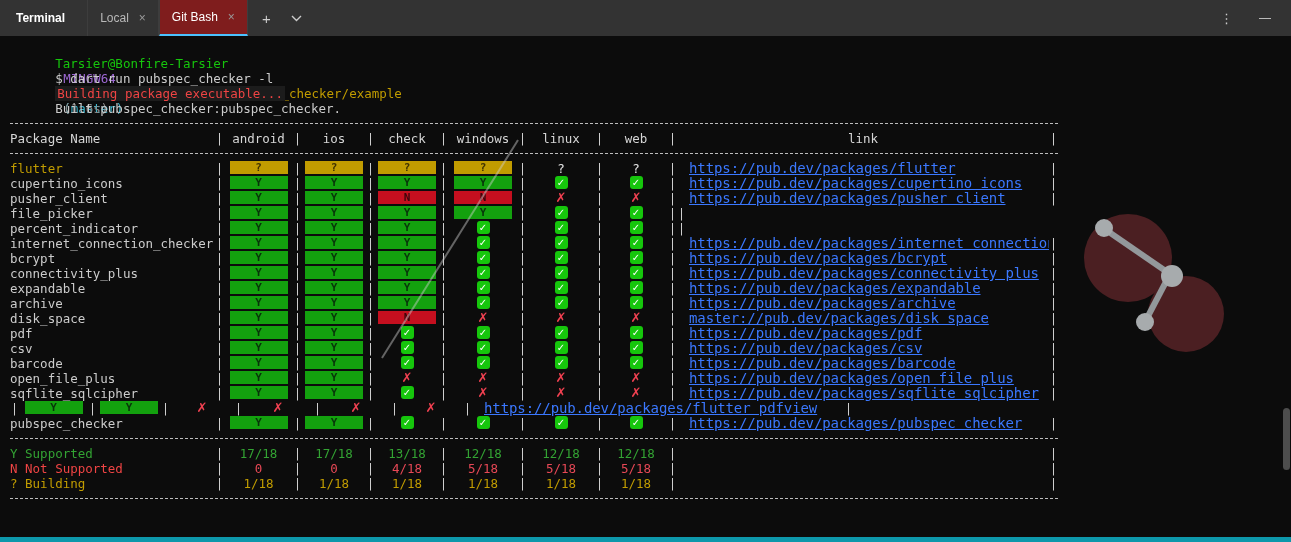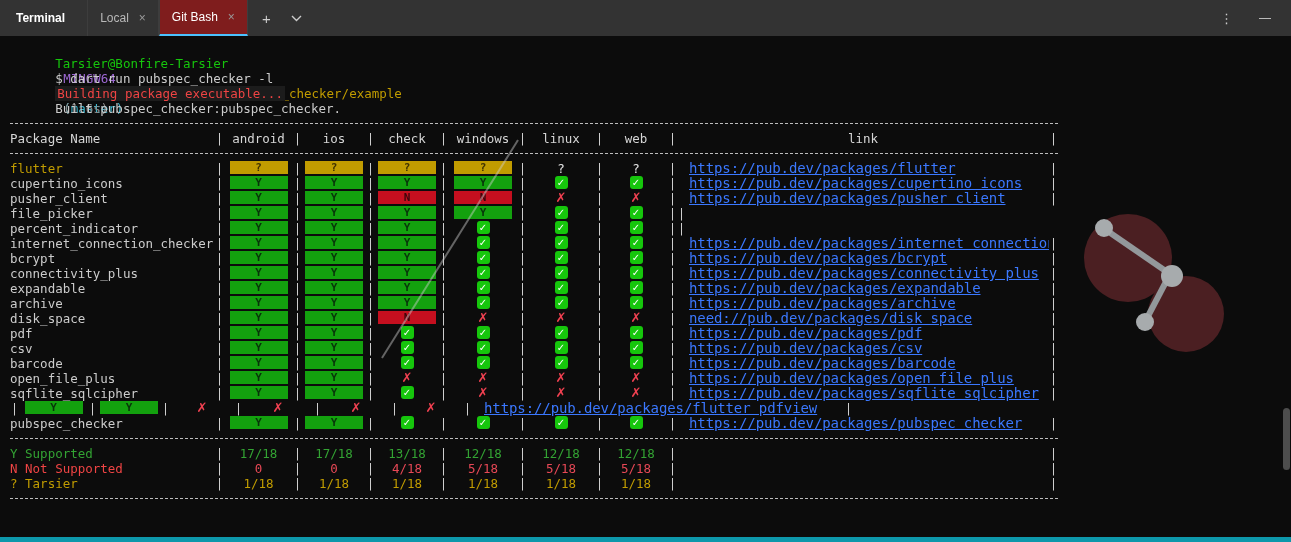--- a/index.html
+++ b/index.html
@@ -450,21 +450,21 @@
           </span>
           <span class="pipe">|</span>
           <span class="st s4">
             <span class="crx">✗</span>
           </span>
           <span class="pipe">|</span>
           <span class="st s5">
             <span class="crx">✗</span>
           </span>
           <span class="pipe">|</span>
-          <span class="col-link"><a class="plink" href="#">need://pub.dev/packages/disk_space</a></span>
+          <span class="col-link"><a class="plink" href="#">master://pub.dev/packages/disk_space</a></span>
           <span class="pipe">|</span>
         </div>
         <div class="trow">
           <span class="col-name">pdf</span>
           <span class="pipe">|</span>
           <span class="st s0">
             <span class="blk g">Y</span>
           </span>
           <span class="pipe">|</span>
           <span class="st s1">
@@ -700,21 +700,21 @@
           <span class="st s3" style="color: rgb(231, 72, 86);">5/18</span>
           <span class="pipe">|</span>
           <span class="st s4" style="color: rgb(231, 72, 86);">5/18</span>
           <span class="pipe">|</span>
           <span class="st s5" style="color: rgb(231, 72, 86);">5/18</span>
           <span class="pipe">|</span>
           <span class="col-link"></span>
           <span class="pipe">|</span>
         </div>
         <div class="trow">
-          <span class="col-name" style="color: rgb(193, 156, 0);">? Tarsier</span>
+          <span class="col-name" style="color: rgb(193, 156, 0);">? Building</span>
           <span class="pipe">|</span>
           <span class="st s0" style="color: rgb(193, 156, 0);">1/18</span>
           <span class="pipe">|</span>
           <span class="st s1" style="color: rgb(193, 156, 0);">1/18</span>
           <span class="pipe">|</span>
           <span class="st s2" style="color: rgb(193, 156, 0);">1/18</span>
           <span class="pipe">|</span>
           <span class="st s3" style="color: rgb(193, 156, 0);">1/18</span>
           <span class="pipe">|</span>
           <span class="st s4" style="color: rgb(193, 156, 0);">1/18</span>

